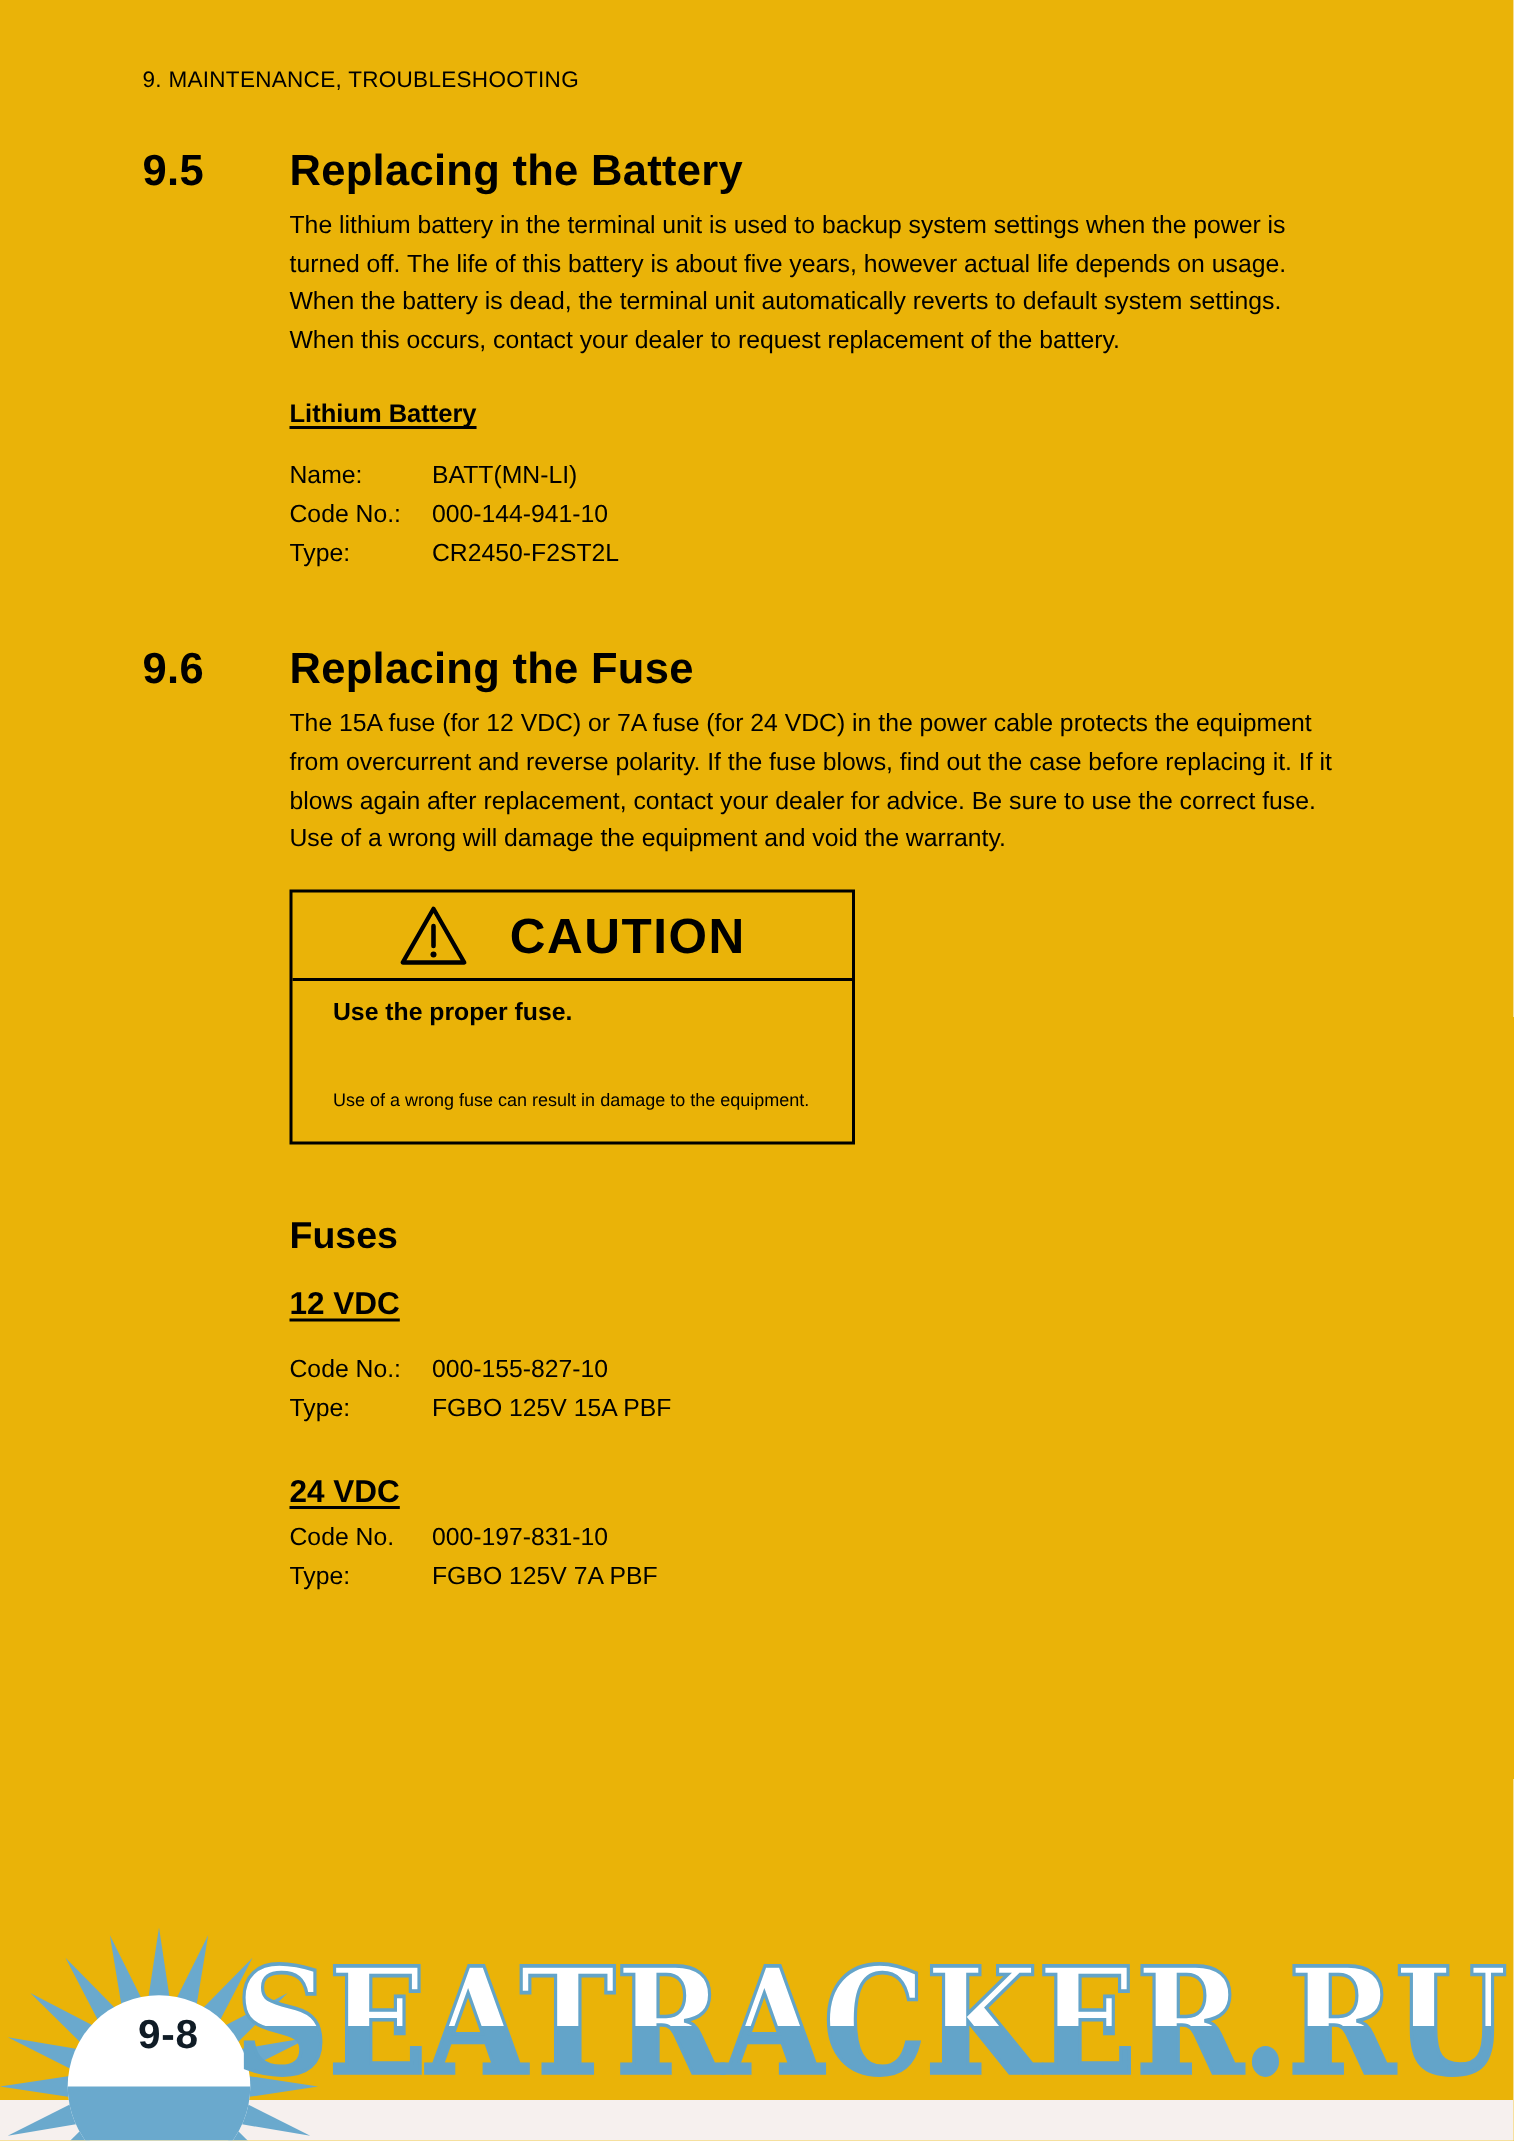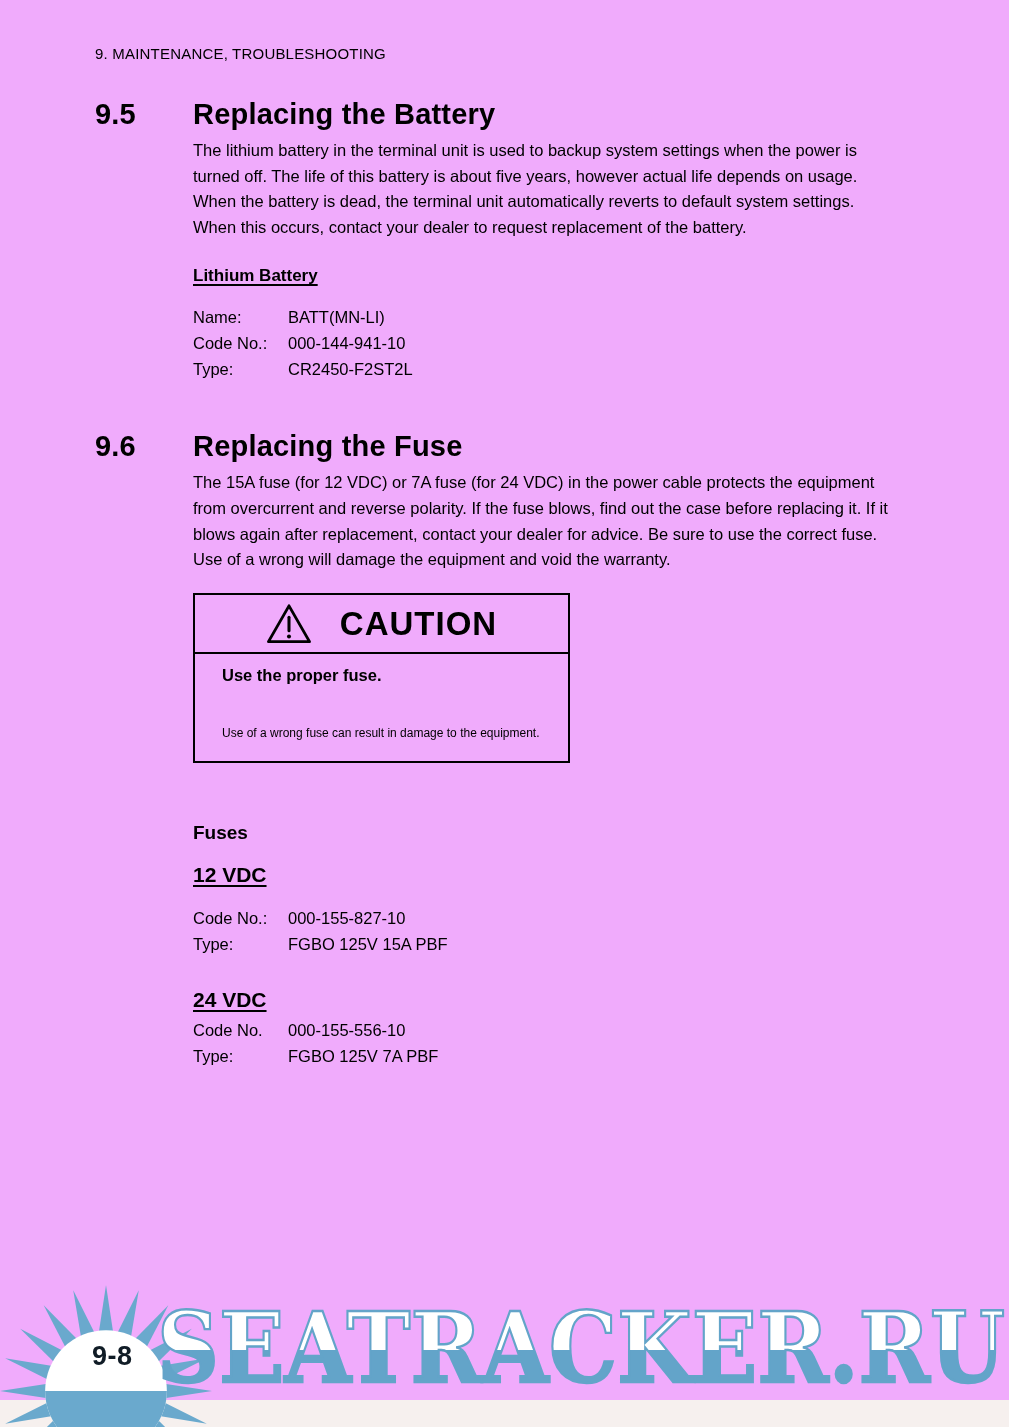--- a/index.html
+++ b/index.html
@@ -1,19 +1,19 @@
 <!DOCTYPE html>
 <html><head>
 <meta charset="utf-8">
 <style>
   html,body{margin:0;padding:0;background:#ffffff;}
   .page{
     position:relative;
     width:1009px;height:1427px;
-    background:#f0abfc;
+    background:#eab308;
     overflow:hidden;
     font-family:"Liberation Sans", sans-serif;
     color:#000000;
   }
   .doc-header{
     margin:45px 0 0 95px;
     font-size:15px;
     letter-spacing:.2px;
   }
   .content{ margin-left:193px; width:700px; }
@@ -54,21 +54,21 @@
     gap:28px;
     padding:8px 0 7px 0;
     border-bottom:2px solid #000;
   }
   .caution-title{
     font-size:33px; font-weight:bold; letter-spacing:1px;
   }
   .caution-body{ padding:12px 14px 16px 27px; }
   .caution-bold{ font-size:16.5px; font-weight:bold; }
   .caution-text{ margin-top:36px; font-size:12px; line-height:24px; width:350px; }
-  .fuses-title{ margin-top:59px; font-size:19px; font-weight:bold; }
+  .fuses-title{ margin-top:47px; font-size:25px; font-weight:bold; }
   .fuse-sub{ margin-top:19px; font-size:21px; font-weight:bold;
     text-decoration:underline; text-decoration-thickness:1.5px; text-underline-offset:3px;}
   .kv-table.tight{ margin-top:5px; }
   .mt-30{ margin-top:31px; }
   
   .footer-strip{
     position:absolute; left:0; bottom:0; width:1009px; height:27px;
     background:#f6f0ee;
   }
   
@@ -147,21 +147,21 @@
       <div class="kv-row">
         <span class="kv-label">Type:</span>
         <span class="kv-value">FGBO 125V 15A PBF</span>
       </div>
     </div>
 
     <div class="fuse-sub mt-30">24 VDC</div>
     <div class="kv-table tight">
       <div class="kv-row">
         <span class="kv-label">Code No.</span>
-        <span class="kv-value">000-155-556-10</span>
+        <span class="kv-value">000-197-831-10</span>
       </div>
       <div class="kv-row">
         <span class="kv-label">Type:</span>
         <span class="kv-value">FGBO 125V 7A PBF</span>
       </div>
     </div>
 
   </div>
 
   <div class="footer-strip"></div>

